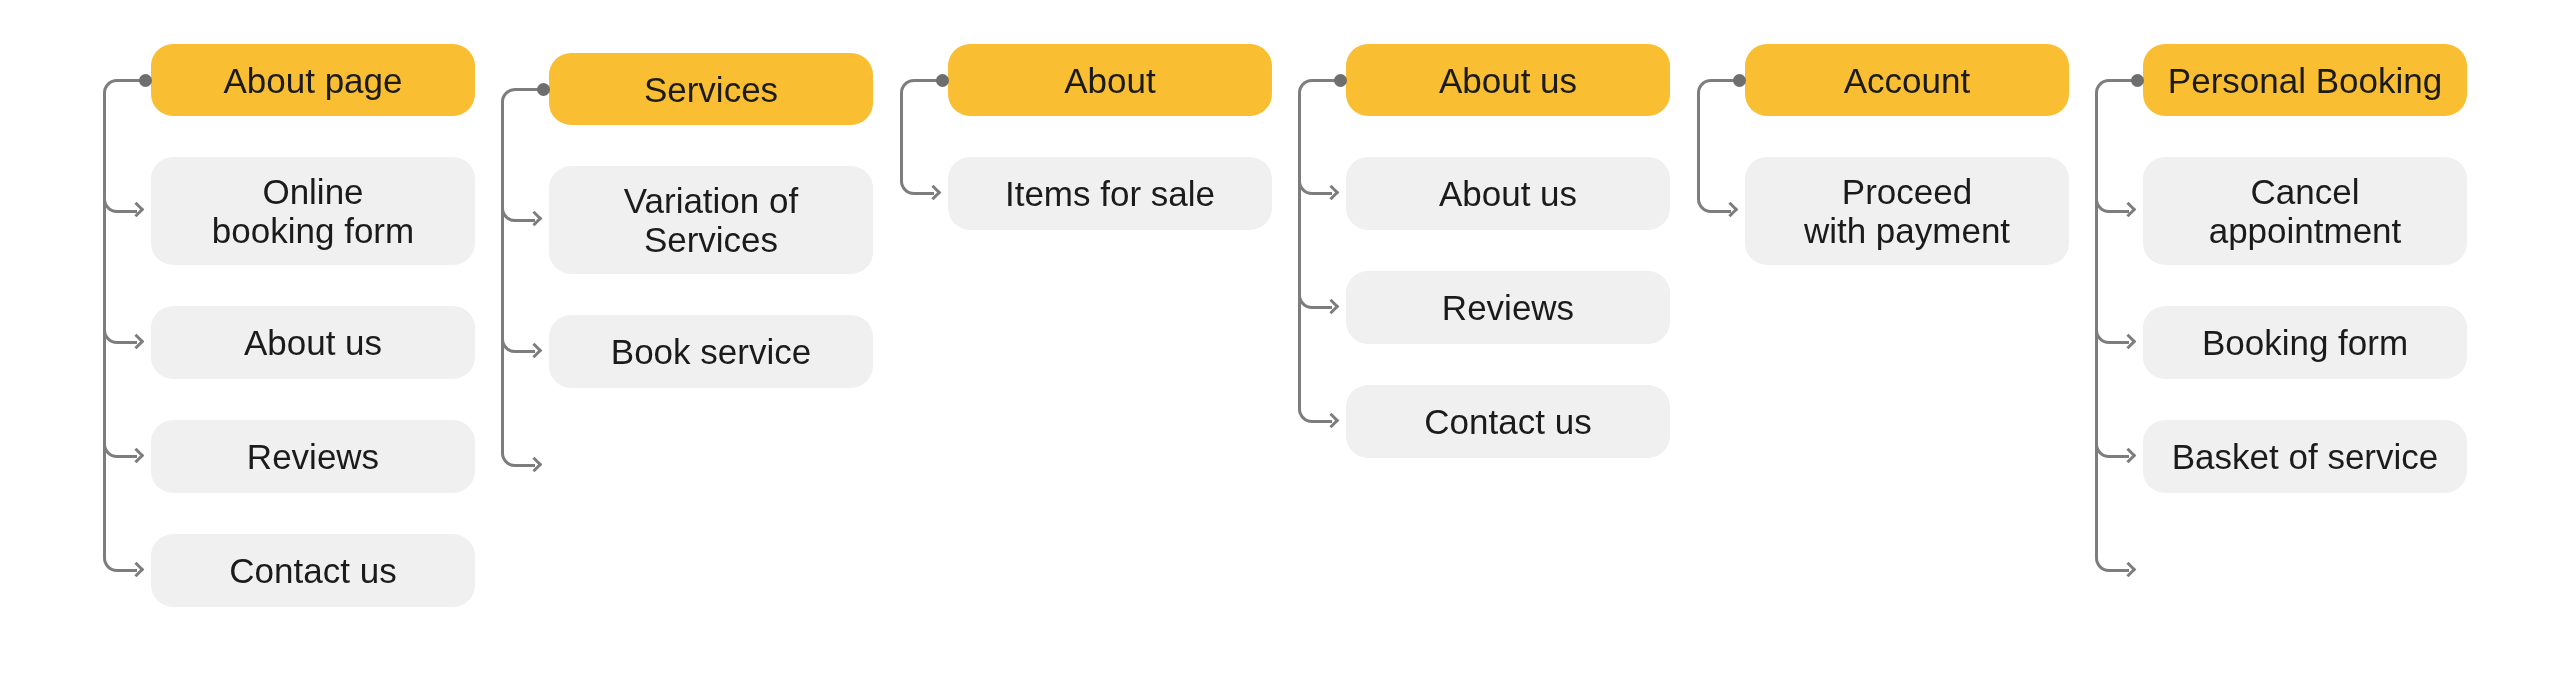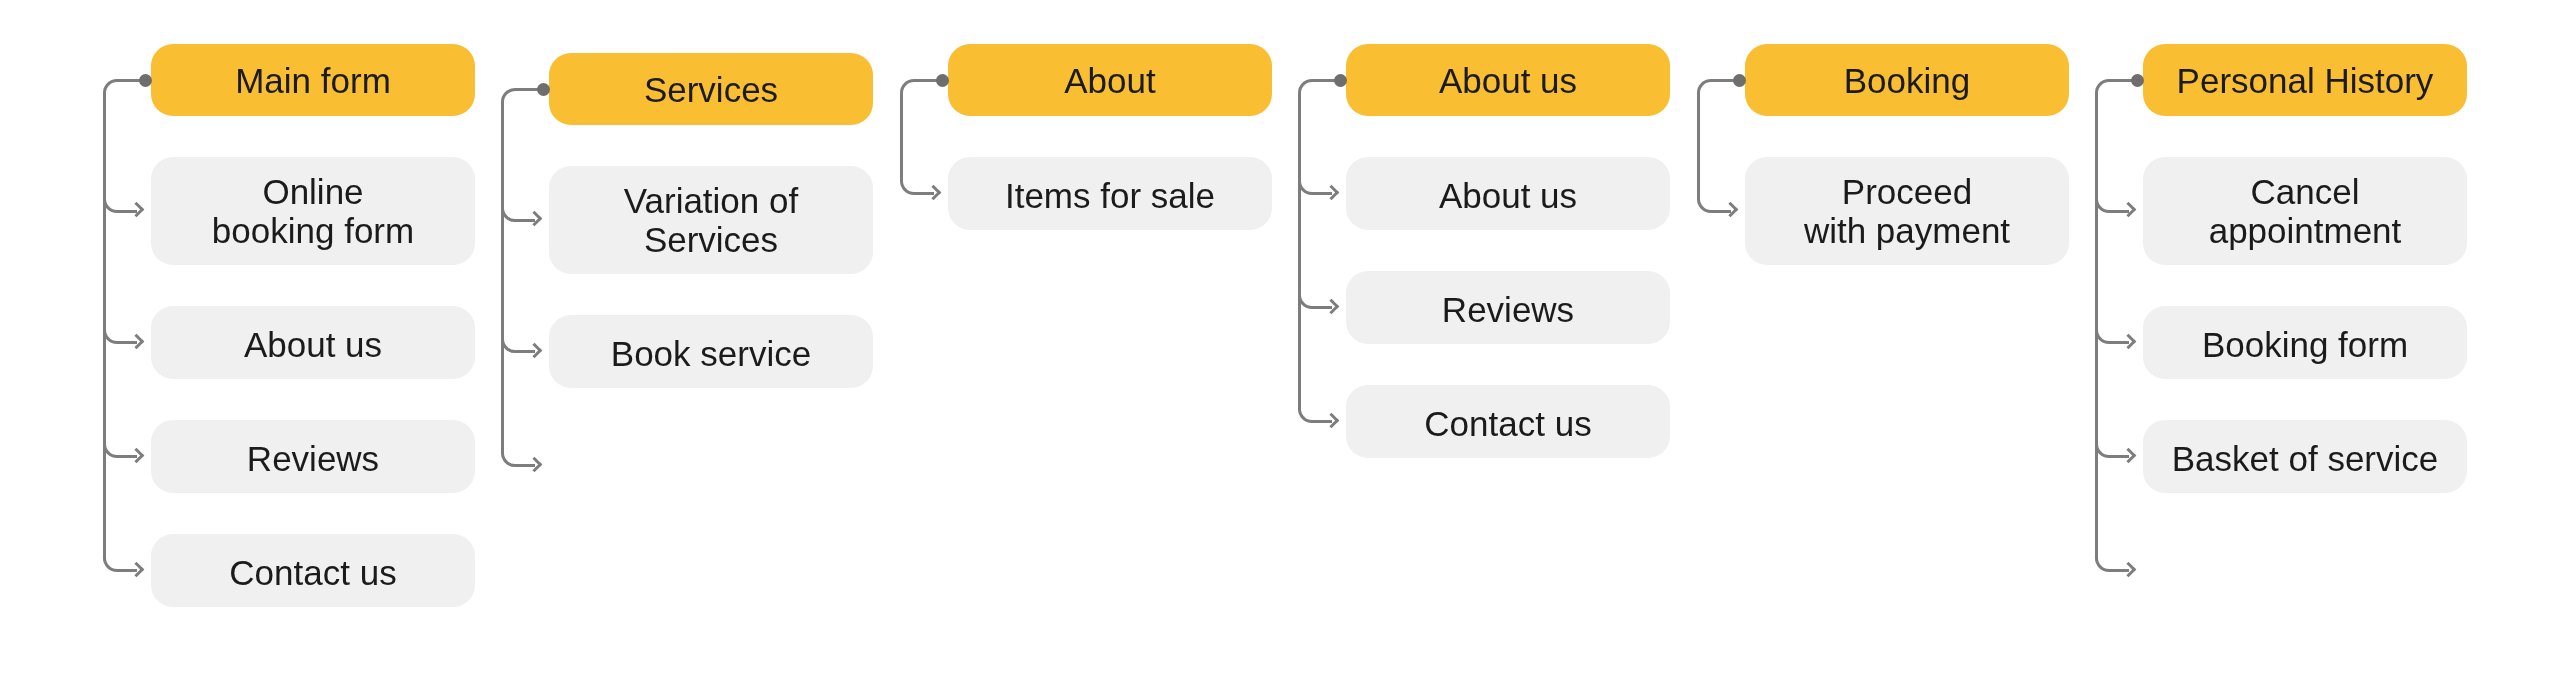--- a/index.html
+++ b/index.html
@@ -45,21 +45,20 @@
     white-space:pre-line;
     color:var(--text);
   }
   .node.header{
     background:var(--header-bg);
     min-height:72px;
   }
   .node.child{
     background:var(--child-bg);
     min-height:73px;
-    align-items:flex-end;
   }
   
   .trunk{
     position:absolute;
     left:-48px;
     top:34.5px;
     width:42px;
     box-sizing:border-box;
     border-left:3px solid var(--connector);
     border-top:3px solid var(--connector);
@@ -97,21 +96,21 @@
 </style>
 </head>
 <body>
 
 <div id="canvas">
 
 <div class="column" style="left: 151px;">
       <div class="trunk" style="height: 476.5px;"></div>
       <div class="dot"></div>
       <div class="node header">
-        <span class="label">Main form</span>
+        <span class="label">About page</span>
       </div>
     <div class="node child">
       <span class="label">Online
 booking form</span>
     </div>
       <div class="node child">
       <span class="label">About us</span>
     </div>
       <div class="node child">
       <span class="label">Reviews</span>
@@ -179,34 +178,34 @@
       <div class="chevron" style="top: 142.5px;"></div>
       <div class="branch" style="top: 248px;"></div>
       <div class="chevron" style="top: 256.5px;"></div>
       <div class="branch" style="top: 362px;"></div>
       <div class="chevron" style="top: 370.5px;"></div>
     </div>
     <div class="column" style="left: 1745px;">
       <div class="trunk" style="height: 117px;"></div>
       <div class="dot"></div>
       <div class="node header">
-        <span class="label">Booking</span>
+        <span class="label">Account</span>
       </div>
     <div class="node child">
       <span class="label">Proceed
 with payment</span>
     </div>
       <div class="branch" style="top: 151.5px;"></div>
       <div class="chevron" style="top: 160px;"></div>
     </div>
     <div class="column" style="left: 2143px;">
       <div class="trunk" style="height: 476.5px;"></div>
       <div class="dot"></div>
       <div class="node header">
-        <span class="label">Personal History</span>
+        <span class="label">Personal Booking</span>
       </div>
     <div class="node child">
       <span class="label">Cancel
 appointment</span>
     </div>
       <div class="node child">
       <span class="label">Booking form</span>
     </div>
       <div class="node child">
       <span class="label">Basket of service</span>

